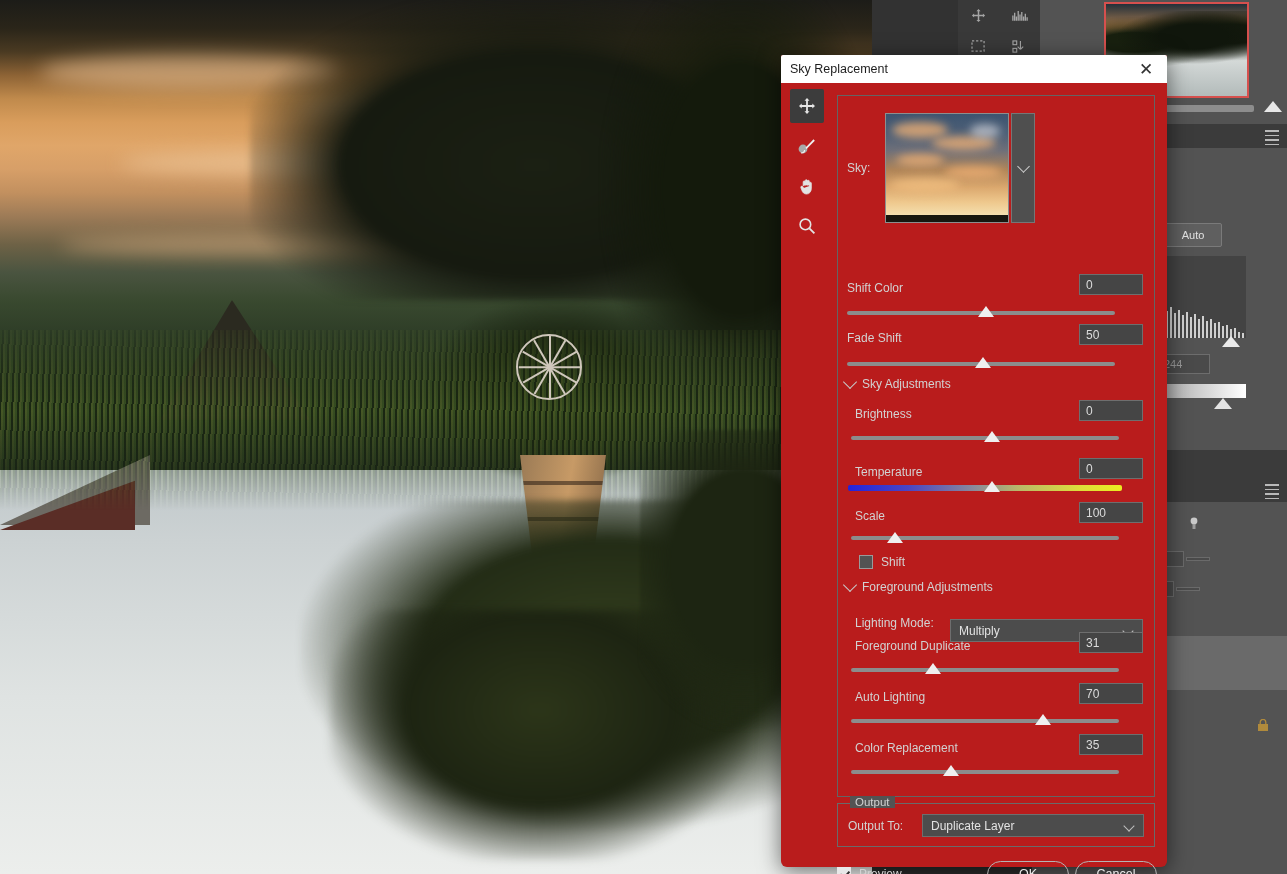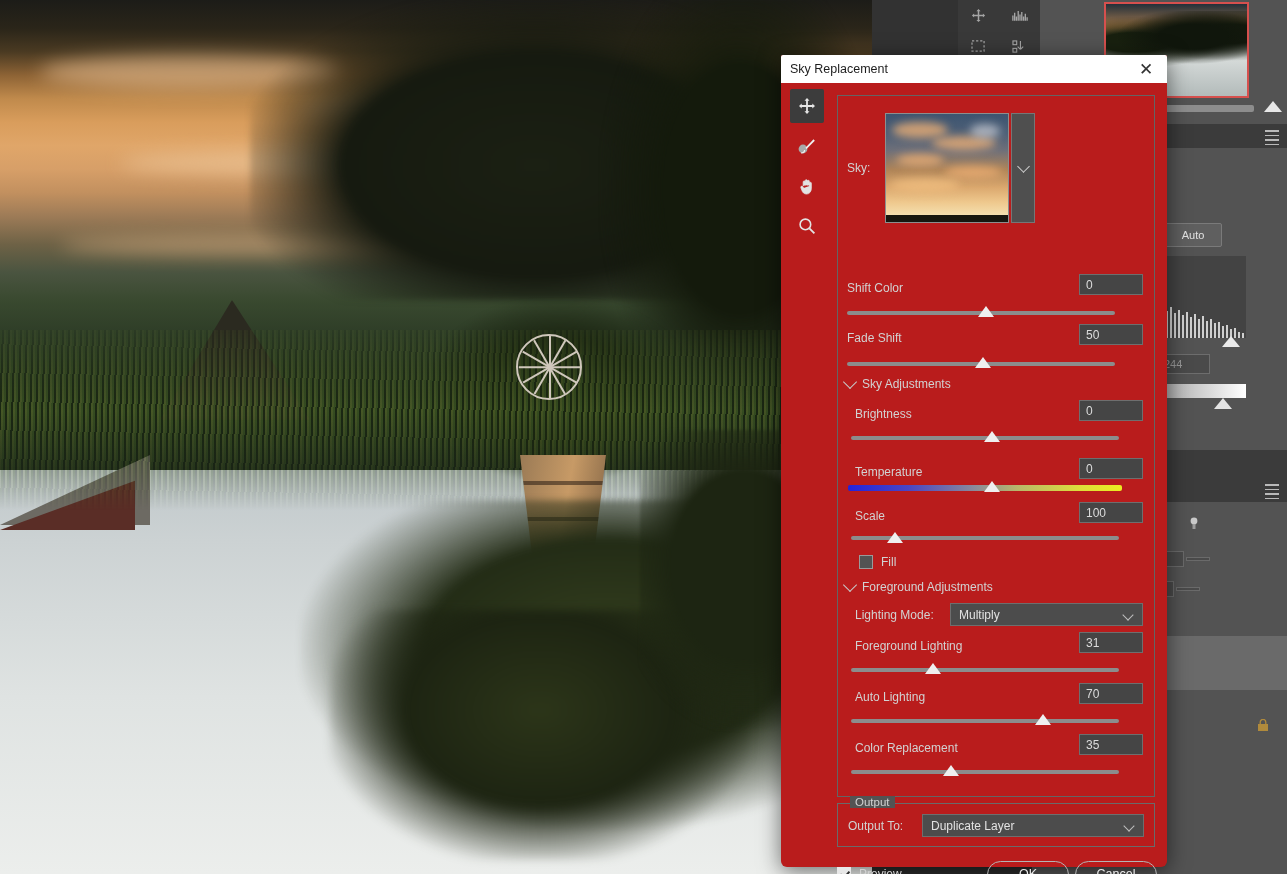--- a/index.html
+++ b/index.html
@@ -584,35 +584,35 @@
 
       <div class="ctrl" style="top:411px;left:18px;width:288px;">
         <span class="ctrl-label">Scale</span>
         <div class="val-box">100</div>
       </div>
       <div class="track" style="top:441px;left:14px;width:268px;"></div>
       <div class="knob" style="left:50px;top:437px;"></div>
 
       <div style="position:absolute;left:22px;top:460px;display:flex;align-items:center;gap:8px;">
         <span class="cbox"></span>
-        <span class="ctrl-label">Fill</span>
+        <span class="ctrl-label">Shift</span>
       </div>
 
       <div class="section-head" style="top:485px;justify-content:space-between;">
         <i class="chev"></i>
         <span>Foreground Adjustments</span>
       </div>
 
       <div style="position:absolute;left:18px;top:508px;display:flex;align-items:center;width:288px;">
         <span class="ctrl-label" style="width:95px;">Lighting Mode:</span>
-        <div class="sel-box" style="width:193px;height:23px;">Multiply</div>
+        <div class="sel-box" style="width:193px;height:23px;margin-top:16px;">Multiply</div>
       </div>
 
       <div class="ctrl" style="top:541px;left:18px;width:288px;">
-        <span class="ctrl-label">Foreground Lighting</span>
+        <span class="ctrl-label">Foreground Duplicate</span>
         <div class="val-box">31</div>
       </div>
       <div class="track" style="top:573px;left:14px;width:268px;"></div>
       <div class="knob" style="left:88px;top:568px;"></div>
 
       <div class="ctrl" style="top:592px;left:18px;width:288px;">
         <span class="ctrl-label">Auto Lighting</span>
         <div class="val-box">70</div>
       </div>
       <div class="track" style="top:624px;left:14px;width:268px;"></div>

